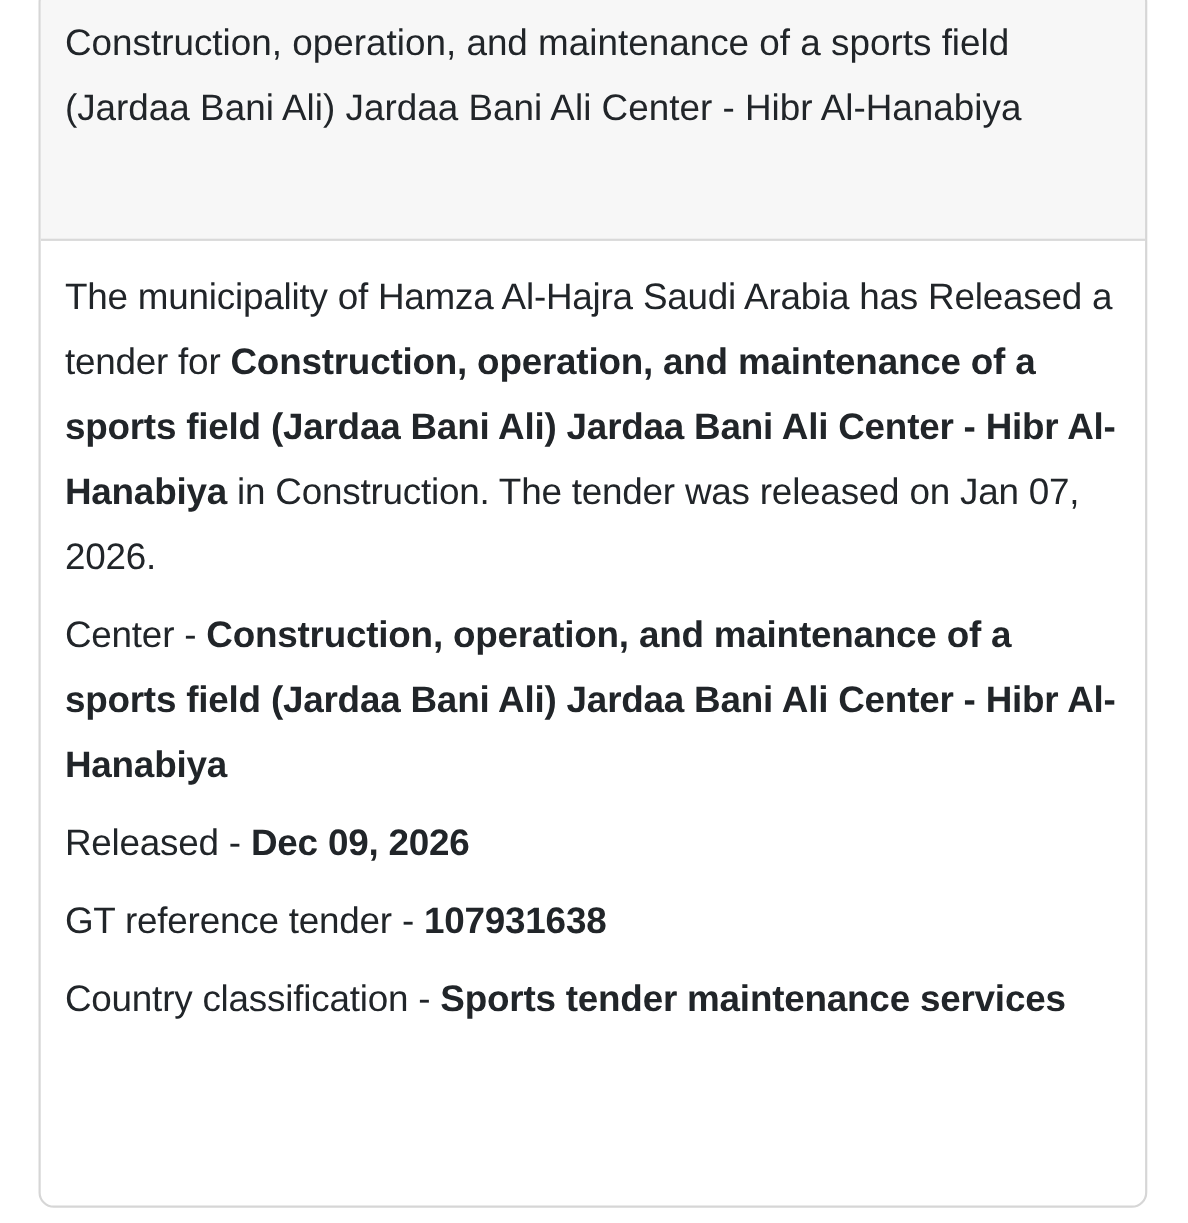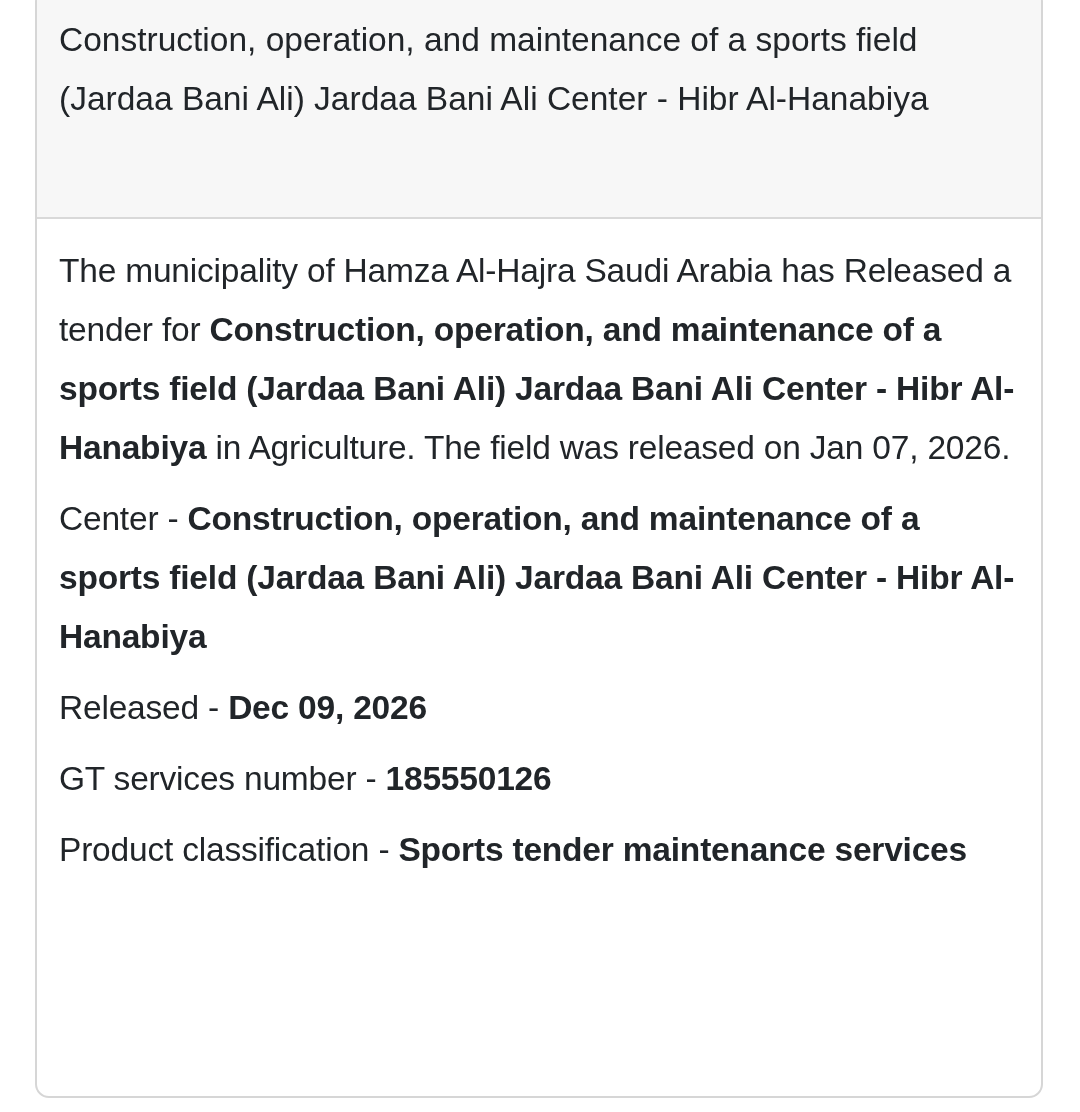--- a/index.html
+++ b/index.html
@@ -17,24 +17,24 @@
   b { font-weight: 700; }
 </style>
 </head>
 <body>
 
 <div class="card">
   <div class="card-header">
     <span>Construction, operation, and maintenance of a sports field (Jardaa Bani Ali) Jardaa Bani Ali Center - Hibr Al-Hanabiya</span>
   </div>
   <div class="card-body">
-    <p class="intro"><span>The municipality of Hamza Al-Hajra Saudi Arabia has Released a tender for </span><b>Construction, operation, and maintenance of a sports field (Jardaa Bani Ali) Jardaa Bani Ali Center - Hibr Al-Hanabiya</b><span> in Agriculture. The field was released on </span><span>Jan 07, 2026</span><span>.</span></p>
+    <p class="intro"><span>The municipality of Hamza Al-Hajra Saudi Arabia has Released a tender for </span><b>Construction, operation, and maintenance of a sports field (Jardaa Bani Ali) Jardaa Bani Ali Center - Hibr Al-Hanabiya</b><span> in Construction. The tender was released on </span><span>Jan 07, 2026</span><span>.</span></p>
 
 
     <p class="field"><span>Center - </span><b>Construction, operation, and maintenance of a sports field (Jardaa Bani Ali) Jardaa Bani Ali Center - Hibr Al-Hanabiya</b></p>
 
     <p class="field"><span>Released - </span><b>Dec 09, 2026</b></p>
 
-    <p class="field"><span>GT services number - </span><b>185550126</b></p>
+    <p class="field"><span>GT reference tender - </span><b>107931638</b></p>
 
-    <p class="field"><span>Product classification - </span><b>Sports tender maintenance services</b></p>
+    <p class="field"><span>Country classification - </span><b>Sports tender maintenance services</b></p>
   </div>
 </div>
 
 </body></html>

